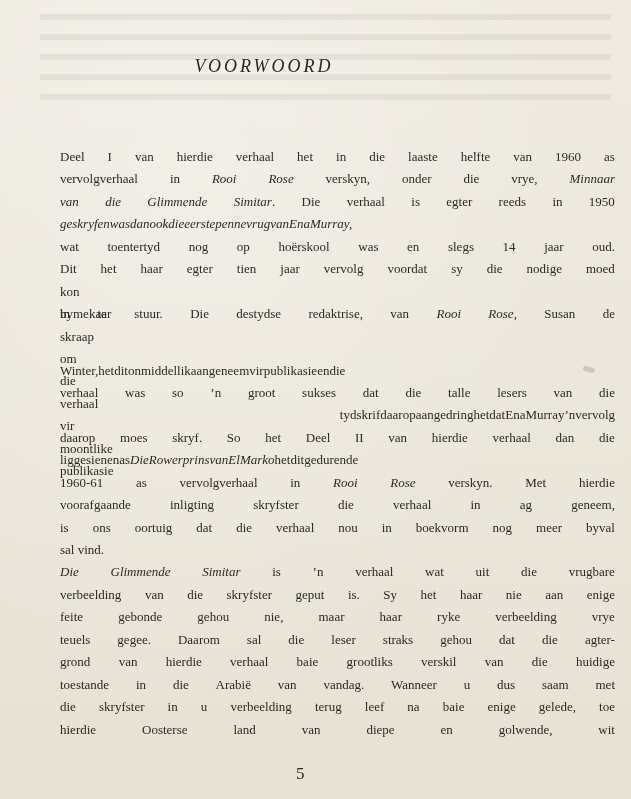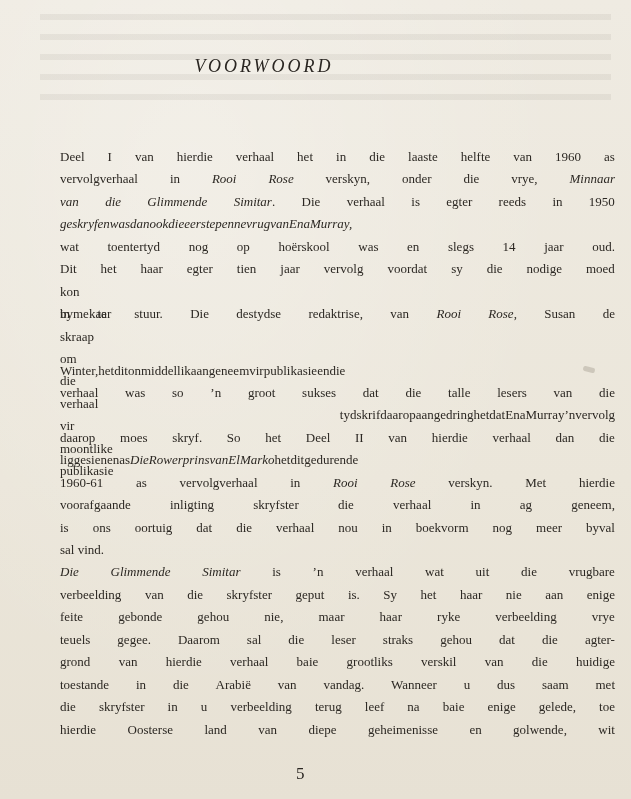--- a/index.html
+++ b/index.html
@@ -384,21 +384,20 @@
       <span><span>enige</span></span>
       <span><span>gelede,</span></span>
       <span><span>toe</span></span>
     </div>
     <div class="line" style="display: flex; justify-content: space-between;">
       <span><span>hierdie</span></span>
       <span><span>Oosterse</span></span>
       <span><span>land</span></span>
       <span><span>van</span></span>
       <span><span>diepe</span></span>
-      <span><span>geheimenisse</span></span>
       <span><span>en</span></span>
       <span><span>golwende,</span></span>
       <span><span>wit</span></span>
     </div>
   </div>
 
 <div class="speck"></div>
 
 <div class="page-number">5</div>
 

